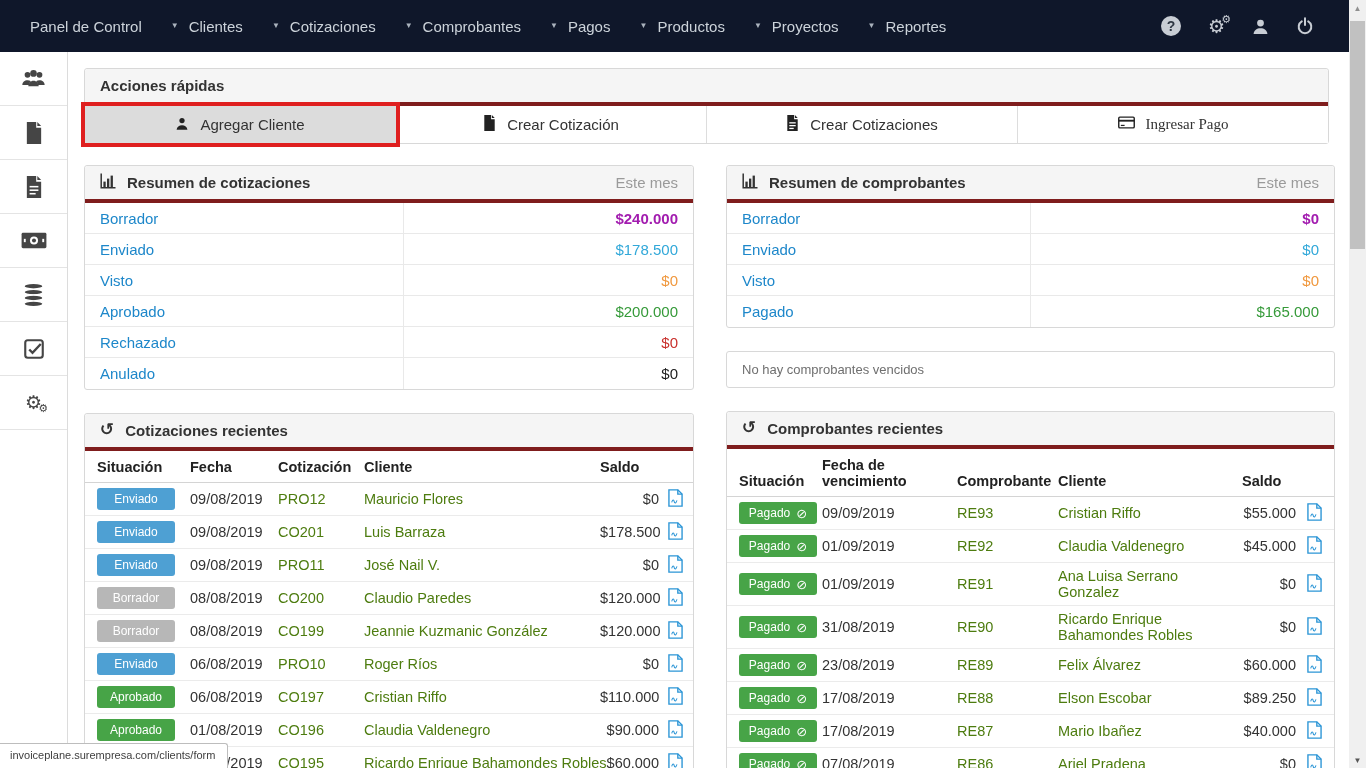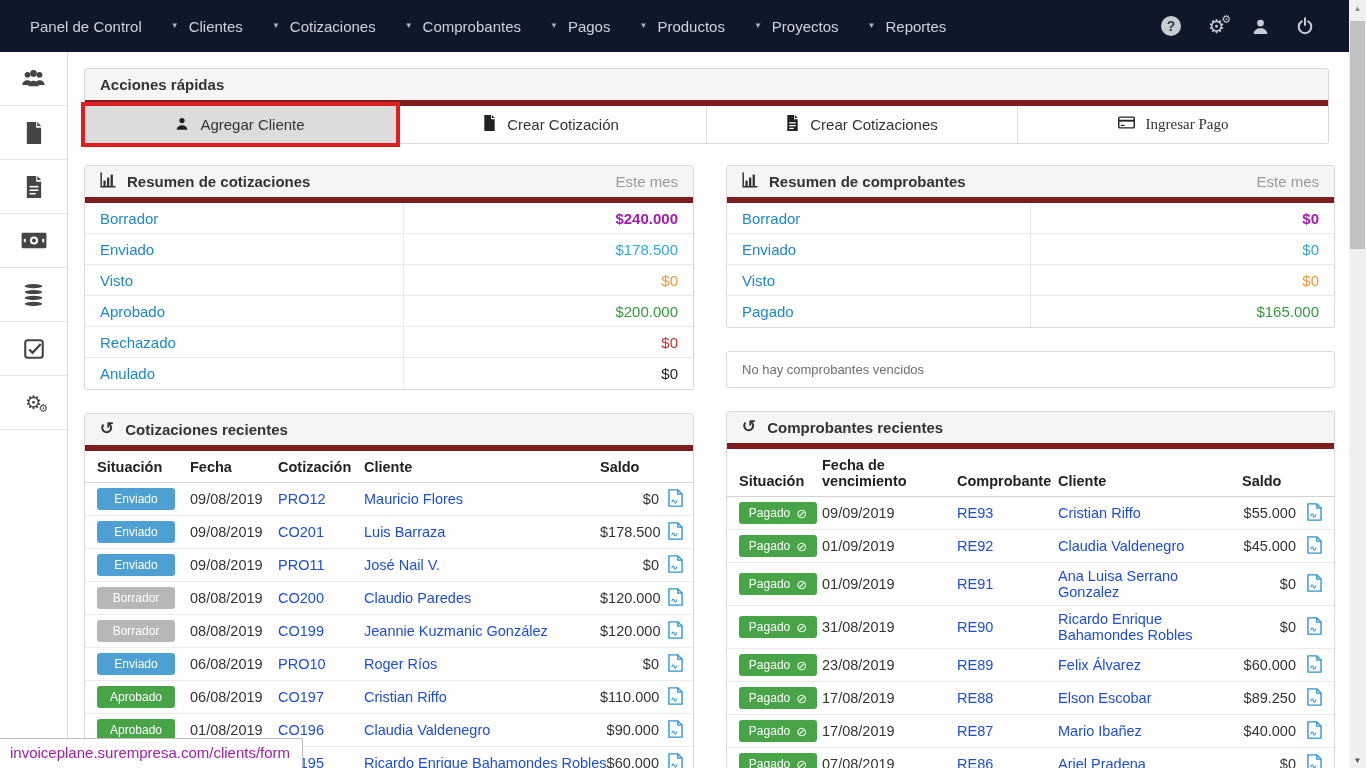--- a/index.html
+++ b/index.html
@@ -28,21 +28,21 @@
   .side-item { height:54px; display:flex; align-items:center; justify-content:center;
                border-bottom:1px solid #e4e4e4; cursor:pointer; color:#454545; }
   .side-item svg { display:block; }
   .side-cogs { position:relative; font-size:19px; color:#454545; line-height:1; }
   .side-cogs .small-gear { position:absolute; font-size:11px; right:-6px; bottom:-2px; }
 
   
   .main { position:absolute; left:69px; top:52px; right:17px; bottom:0; overflow:hidden;
           padding:16px 20px 0 15px; background:#fff; }
   .panel { border:1px solid #d8d8d8; border-radius:3px; background:#fff; }
-  .panel-head { background:#f5f5f5; border-bottom:6px solid #7f1d1d; border-radius:3px 3px 0 0;
+  .panel-head { background:#f5f5f5; border-bottom:4px solid #7f1d1d; border-radius:3px 3px 0 0;
                 padding:0 15px; height:37px; display:flex; align-items:center; gap:11px;
                 font-weight:bold; font-size:15px; color:#333; }
   .panel-head .head-right { margin-left:auto; font-weight:normal; color:#9a9a9a; font-size:15px; }
   .hist-ico { font-size:17px; font-weight:bold; color:#333; line-height:1; transform:translateY(-1px); }
 
   
   .qa-panel { margin-bottom:21px; }
   .qa-row { display:flex; }
   .qa-btn { flex:1; height:37px; display:flex; align-items:center; justify-content:center; gap:11px;
             border-right:1px solid #ddd; background:#fff; font-size:15px; color:#333; cursor:pointer; }
@@ -71,40 +71,40 @@
   .tbl th { text-align:left; font-weight:bold; color:#222; padding:8px 8px 7px 8px;
             border-bottom:1px solid #d4d4d4; vertical-align:bottom; }
   .tbl th:first-child, .tbl td:first-child { padding-left:12px; }
   .tbl td { padding:5px 8px; border-top:1px solid #ebebeb; color:#333; vertical-align:middle; }
   .tbl tbody tr:first-child td { border-top:none; }
   .th-r, .c-bal { text-align:right; }
   .c-bal { color:#333; }
   .c-pdf { text-align:center; padding-left:0 !important; padding-right:10px !important; }
   .c-date { color:#333; white-space:nowrap; }
   .c-nowrap { white-space:nowrap; }
-  .lnk { color:#1d4ed8; text-decoration:none; cursor:pointer; }
+  .lnk { color:#4d7c0f; text-decoration:none; cursor:pointer; }
   .badge { display:inline-flex; align-items:center; justify-content:center; gap:6px;
            width:78px; height:22px; border-radius:3px; color:#fff; font-size:12px; }
   .badge-enviado { background:#4ea0d3; } .badge-borrador { background:#b7b7b7; }
   .badge-aprobado { background:#47a447; } .badge-pagado { background:#47a447; }
   .badge-ico { font-size:13px; line-height:1; }
   .badge-ico:empty { display:none; }
   .pdf-ico { display:inline-block; cursor:pointer; }
 
   
   .sb { position:absolute; top:0; right:0; width:17px; height:768px; background:#f0f0f0; z-index:40; }
   .sb-arrow { position:absolute; left:0; width:17px; height:16px; display:flex; align-items:center;
               justify-content:center; font-size:8px; color:#8f8f8f; cursor:pointer; }
   .sb-up { top:0; } .sb-down { bottom:0; color:#555; }
   .sb-thumb { position:absolute; left:1px; top:21px; width:15px; height:228px; background:#c1c1c1; cursor:pointer; }
 
   
   .statusbar { position:absolute; left:0; bottom:0; background:#fff; border:1px solid #bdbdbd;
                border-left:none; border-bottom:none; border-radius:0 3px 0 0;
-               padding:5px 12px 7px 10px; font-size:15px; color:#a21caf; z-index:50; }
+               padding:5px 12px 7px 10px; font-size:11px; color:#404040; z-index:50; }
 </style>
 </head>
 <body>
 
 <div class="app">
 
   <div class="navbar">
     <div class="nav-left">
 
         <div class="nav-item">

